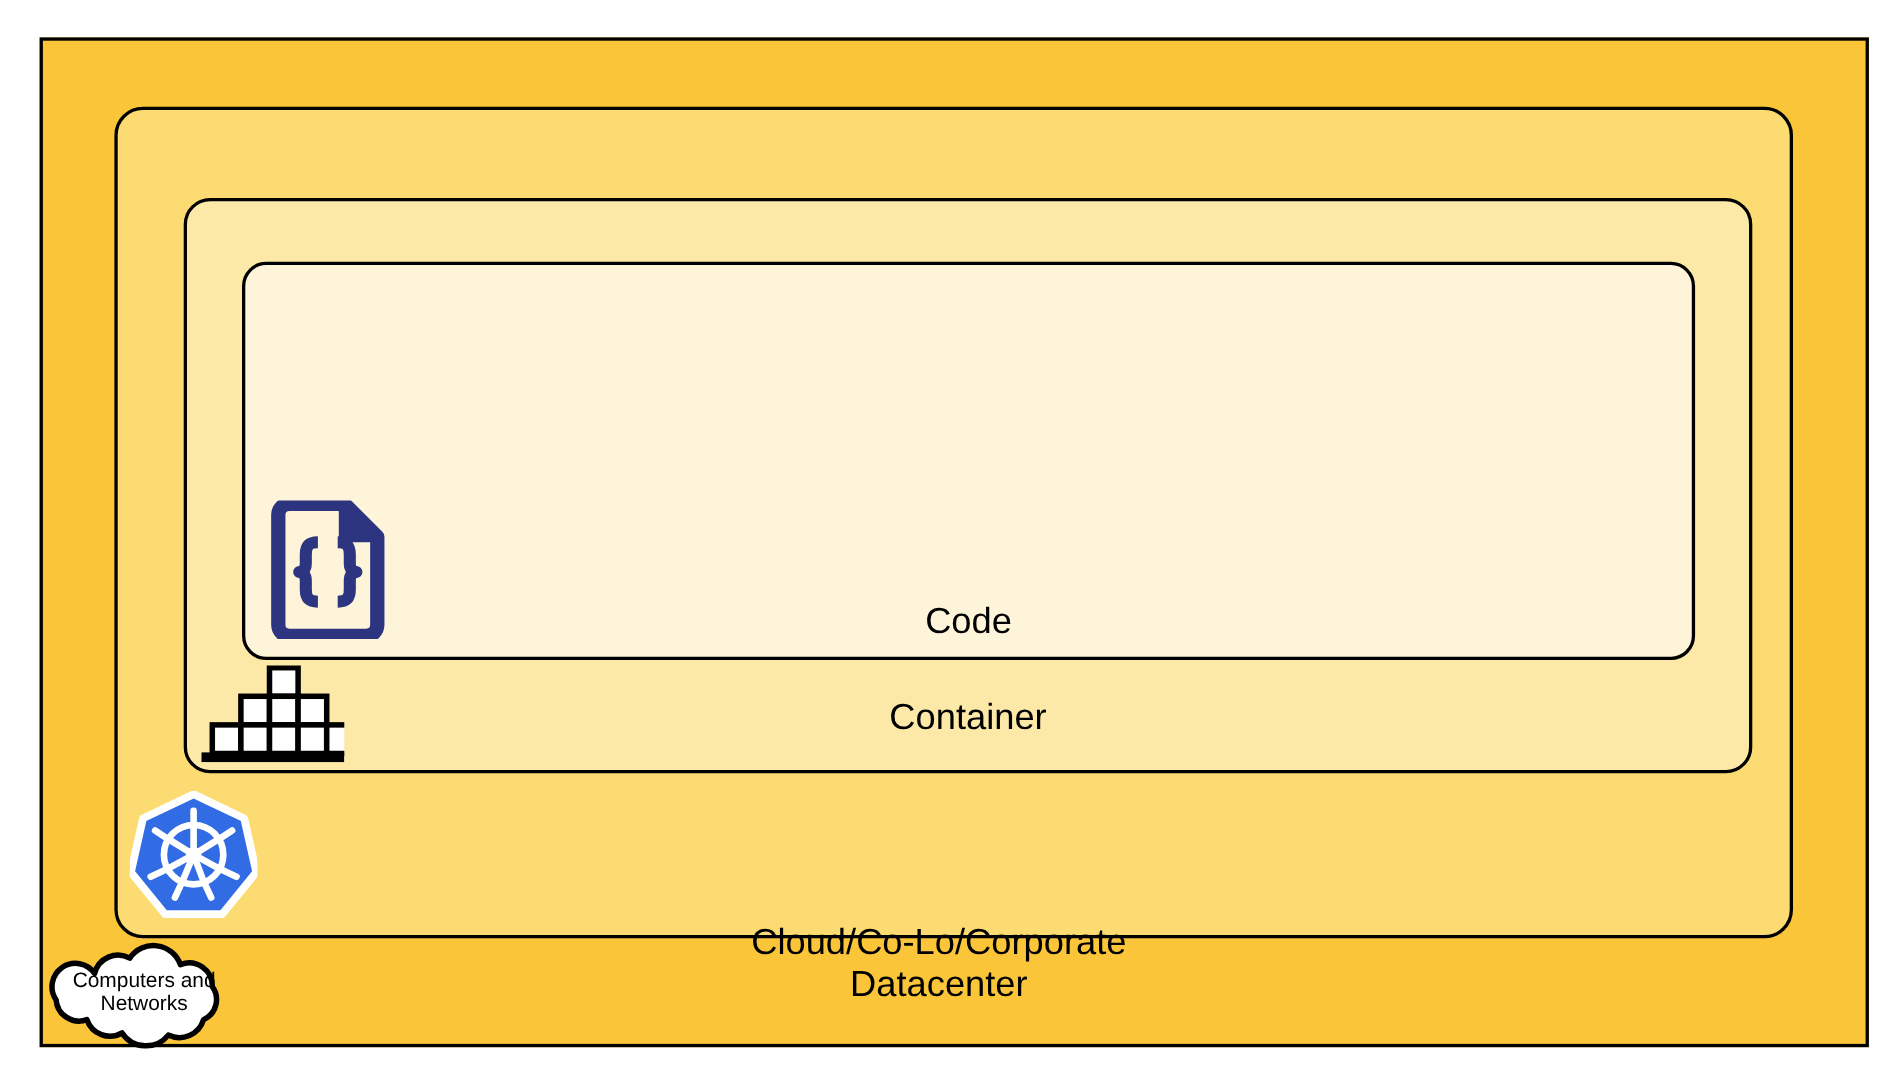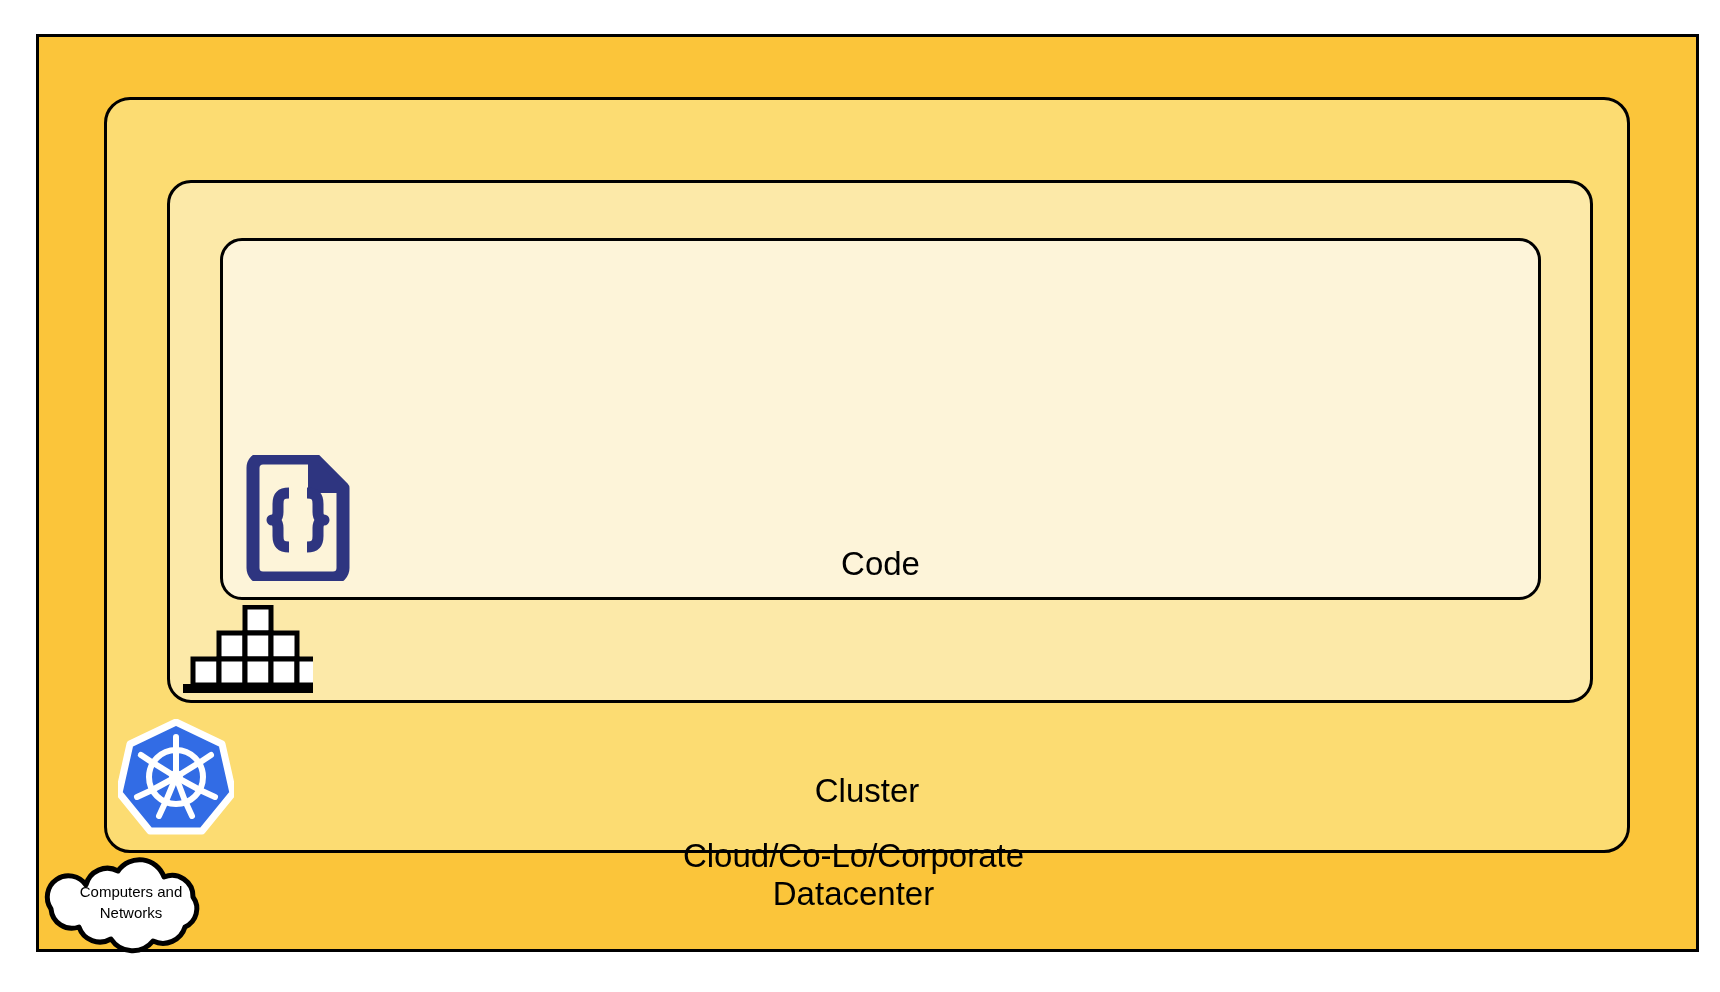--- a/index.html
+++ b/index.html
@@ -130,21 +130,21 @@
   .cloud-badge svg {
     position: absolute;
     left: 0; top: 0;
   }
   .cloud-label {
     position: absolute;
     left: 0;
     top: 26px;
     width: 178px;
     text-align: center;
-    font-size: 15px;
+    font-size: 19px;
     line-height: 21px;
     color: #000000;
     white-space: pre-line;
     font-family: "Liberation Sans", sans-serif;
     pointer-events: none;
   }
 </style>
 </head>
 <body>
 
@@ -153,22 +153,22 @@
   <div class="layer layer-datacenter"></div>
 
   <div class="layer layer-cluster"></div>
 
   <div class="layer layer-container"></div>
 
   <div class="layer layer-code"></div>
 
   <div class="caption caption-code">Code</div>
 
-
-  <div class="caption caption-cluster">Cluster</div>
+  <div class="caption caption-container">Container</div>
+
 
   <div class="caption caption-datacenter">Cloud/Co-Lo/Corporate
 Datacenter</div>
 
   <div class="icon icon-code">
     <svg width="110" height="126" viewBox="0 0 110 126" xmlns="http://www.w3.org/2000/svg">
       <path d="M10 13
                a10 10 0 0 1 10 -10
                h50
                l30 30

